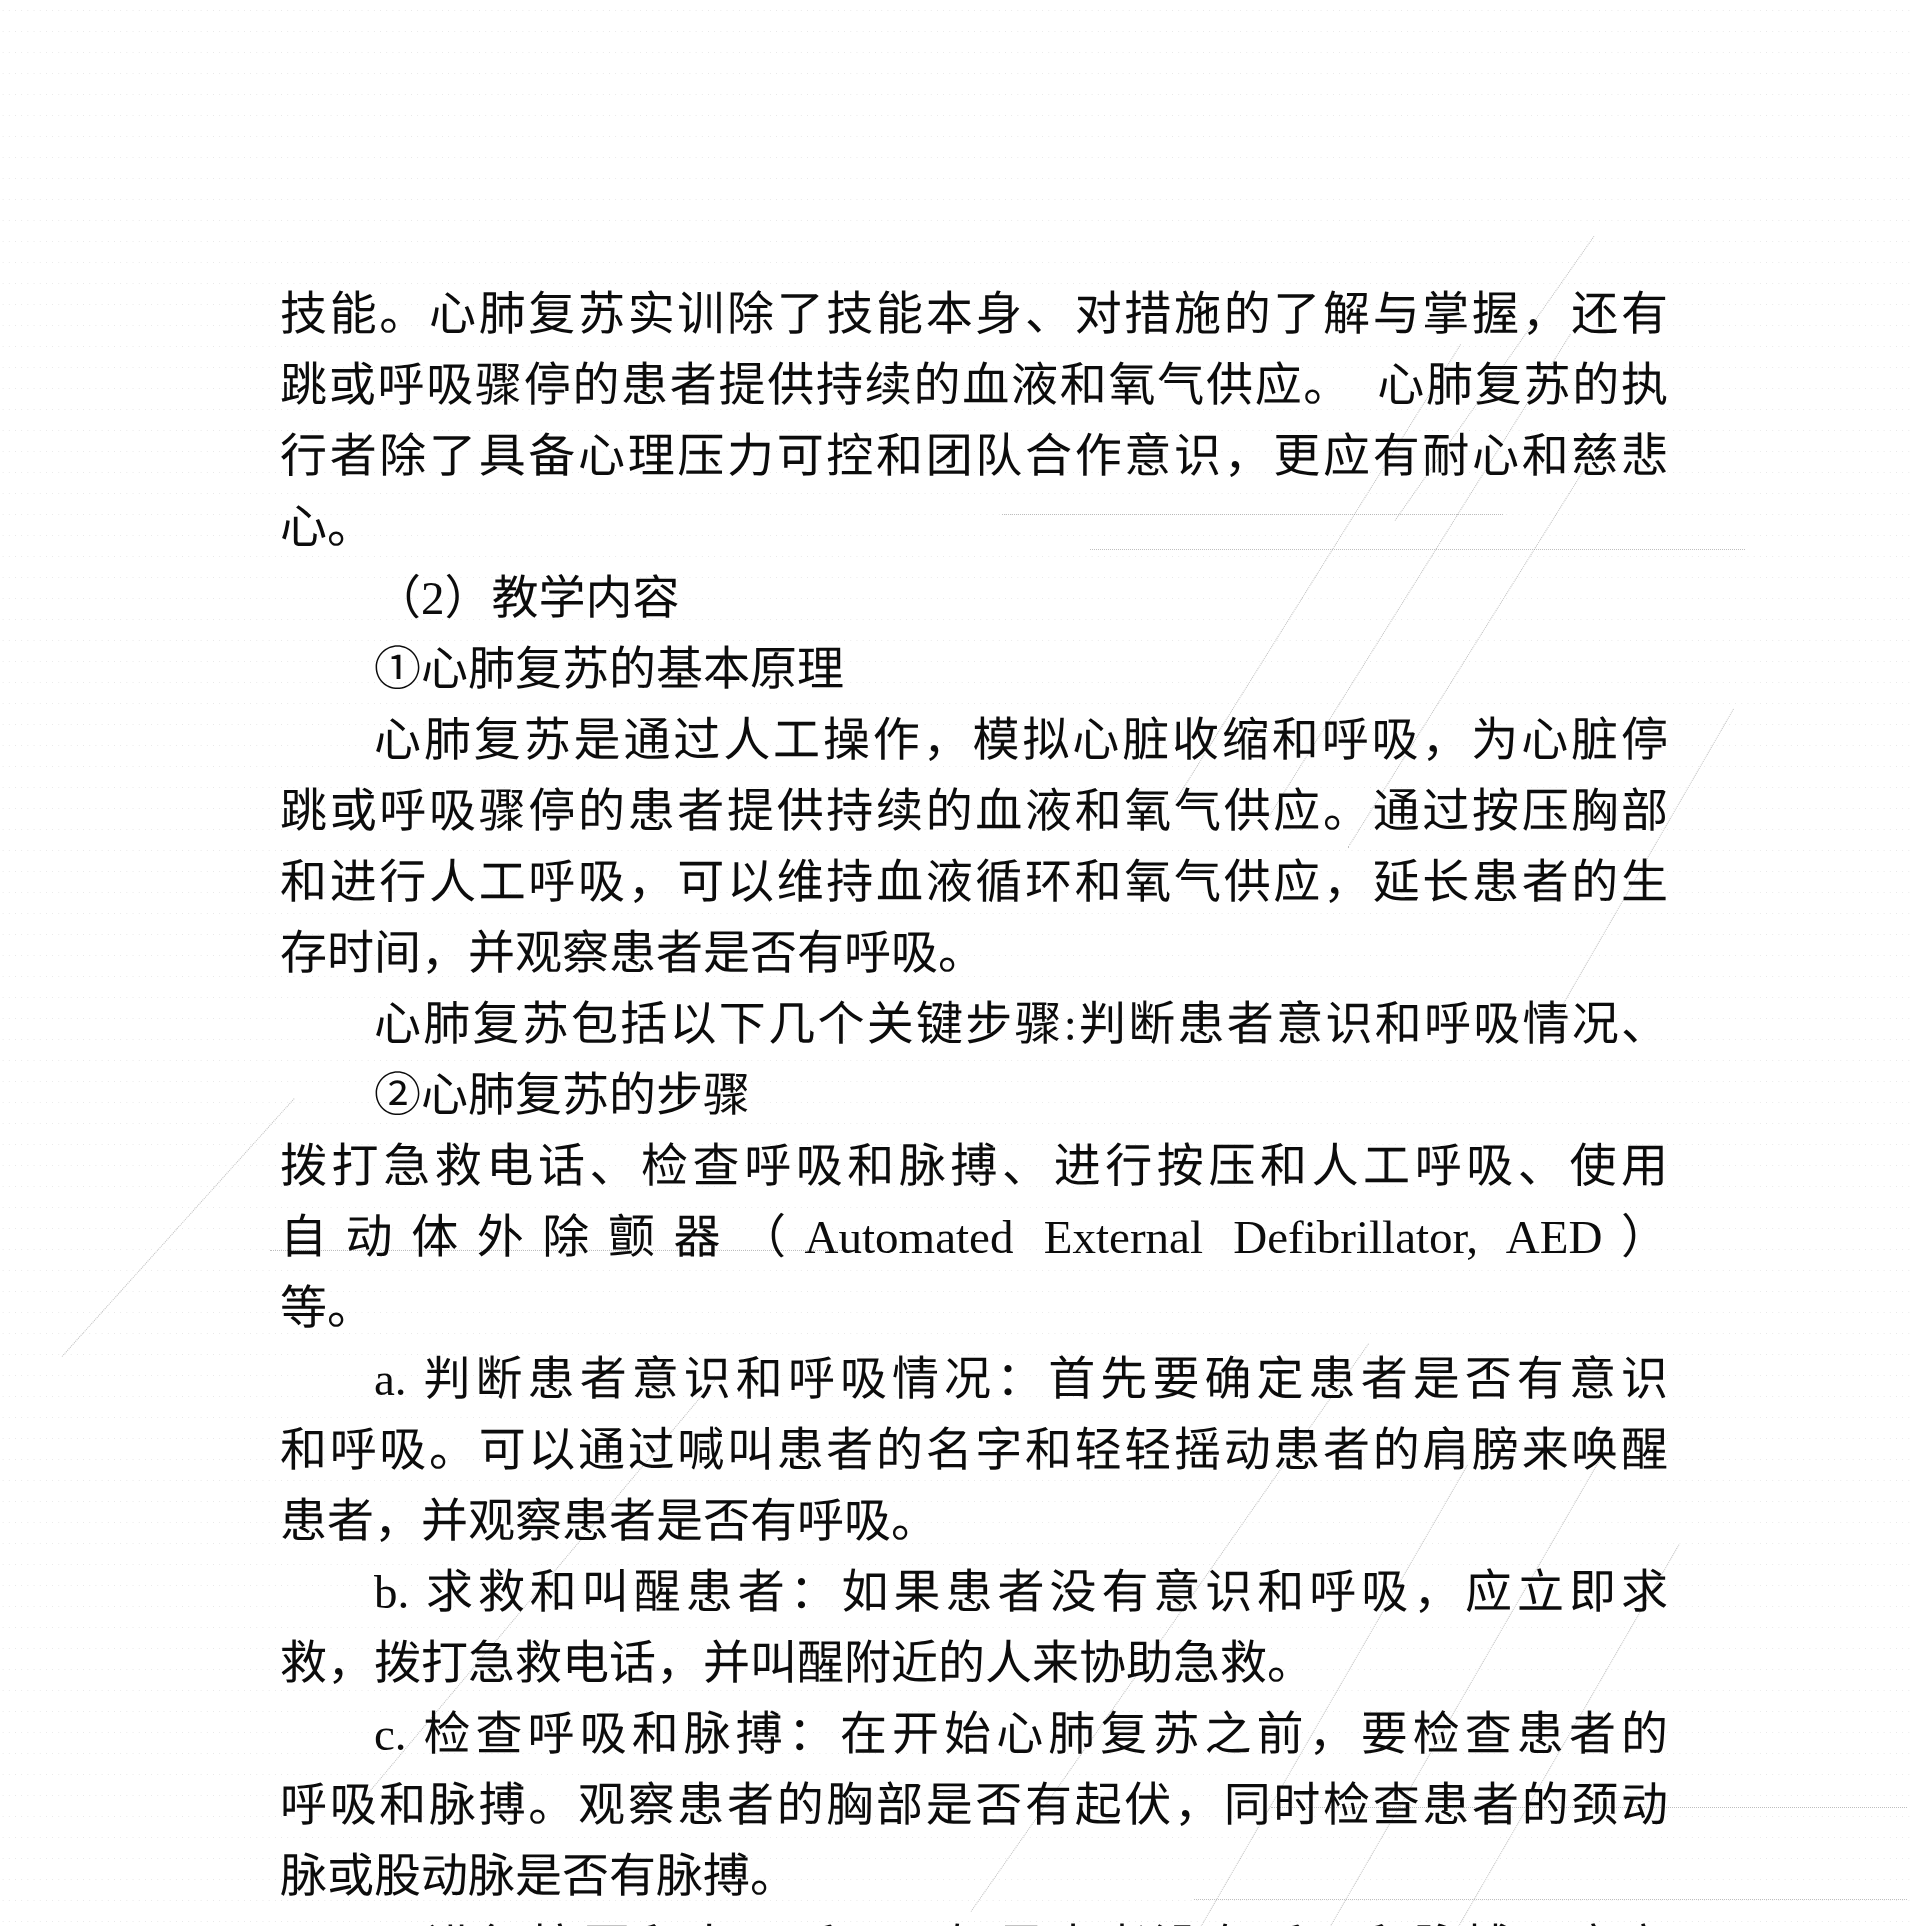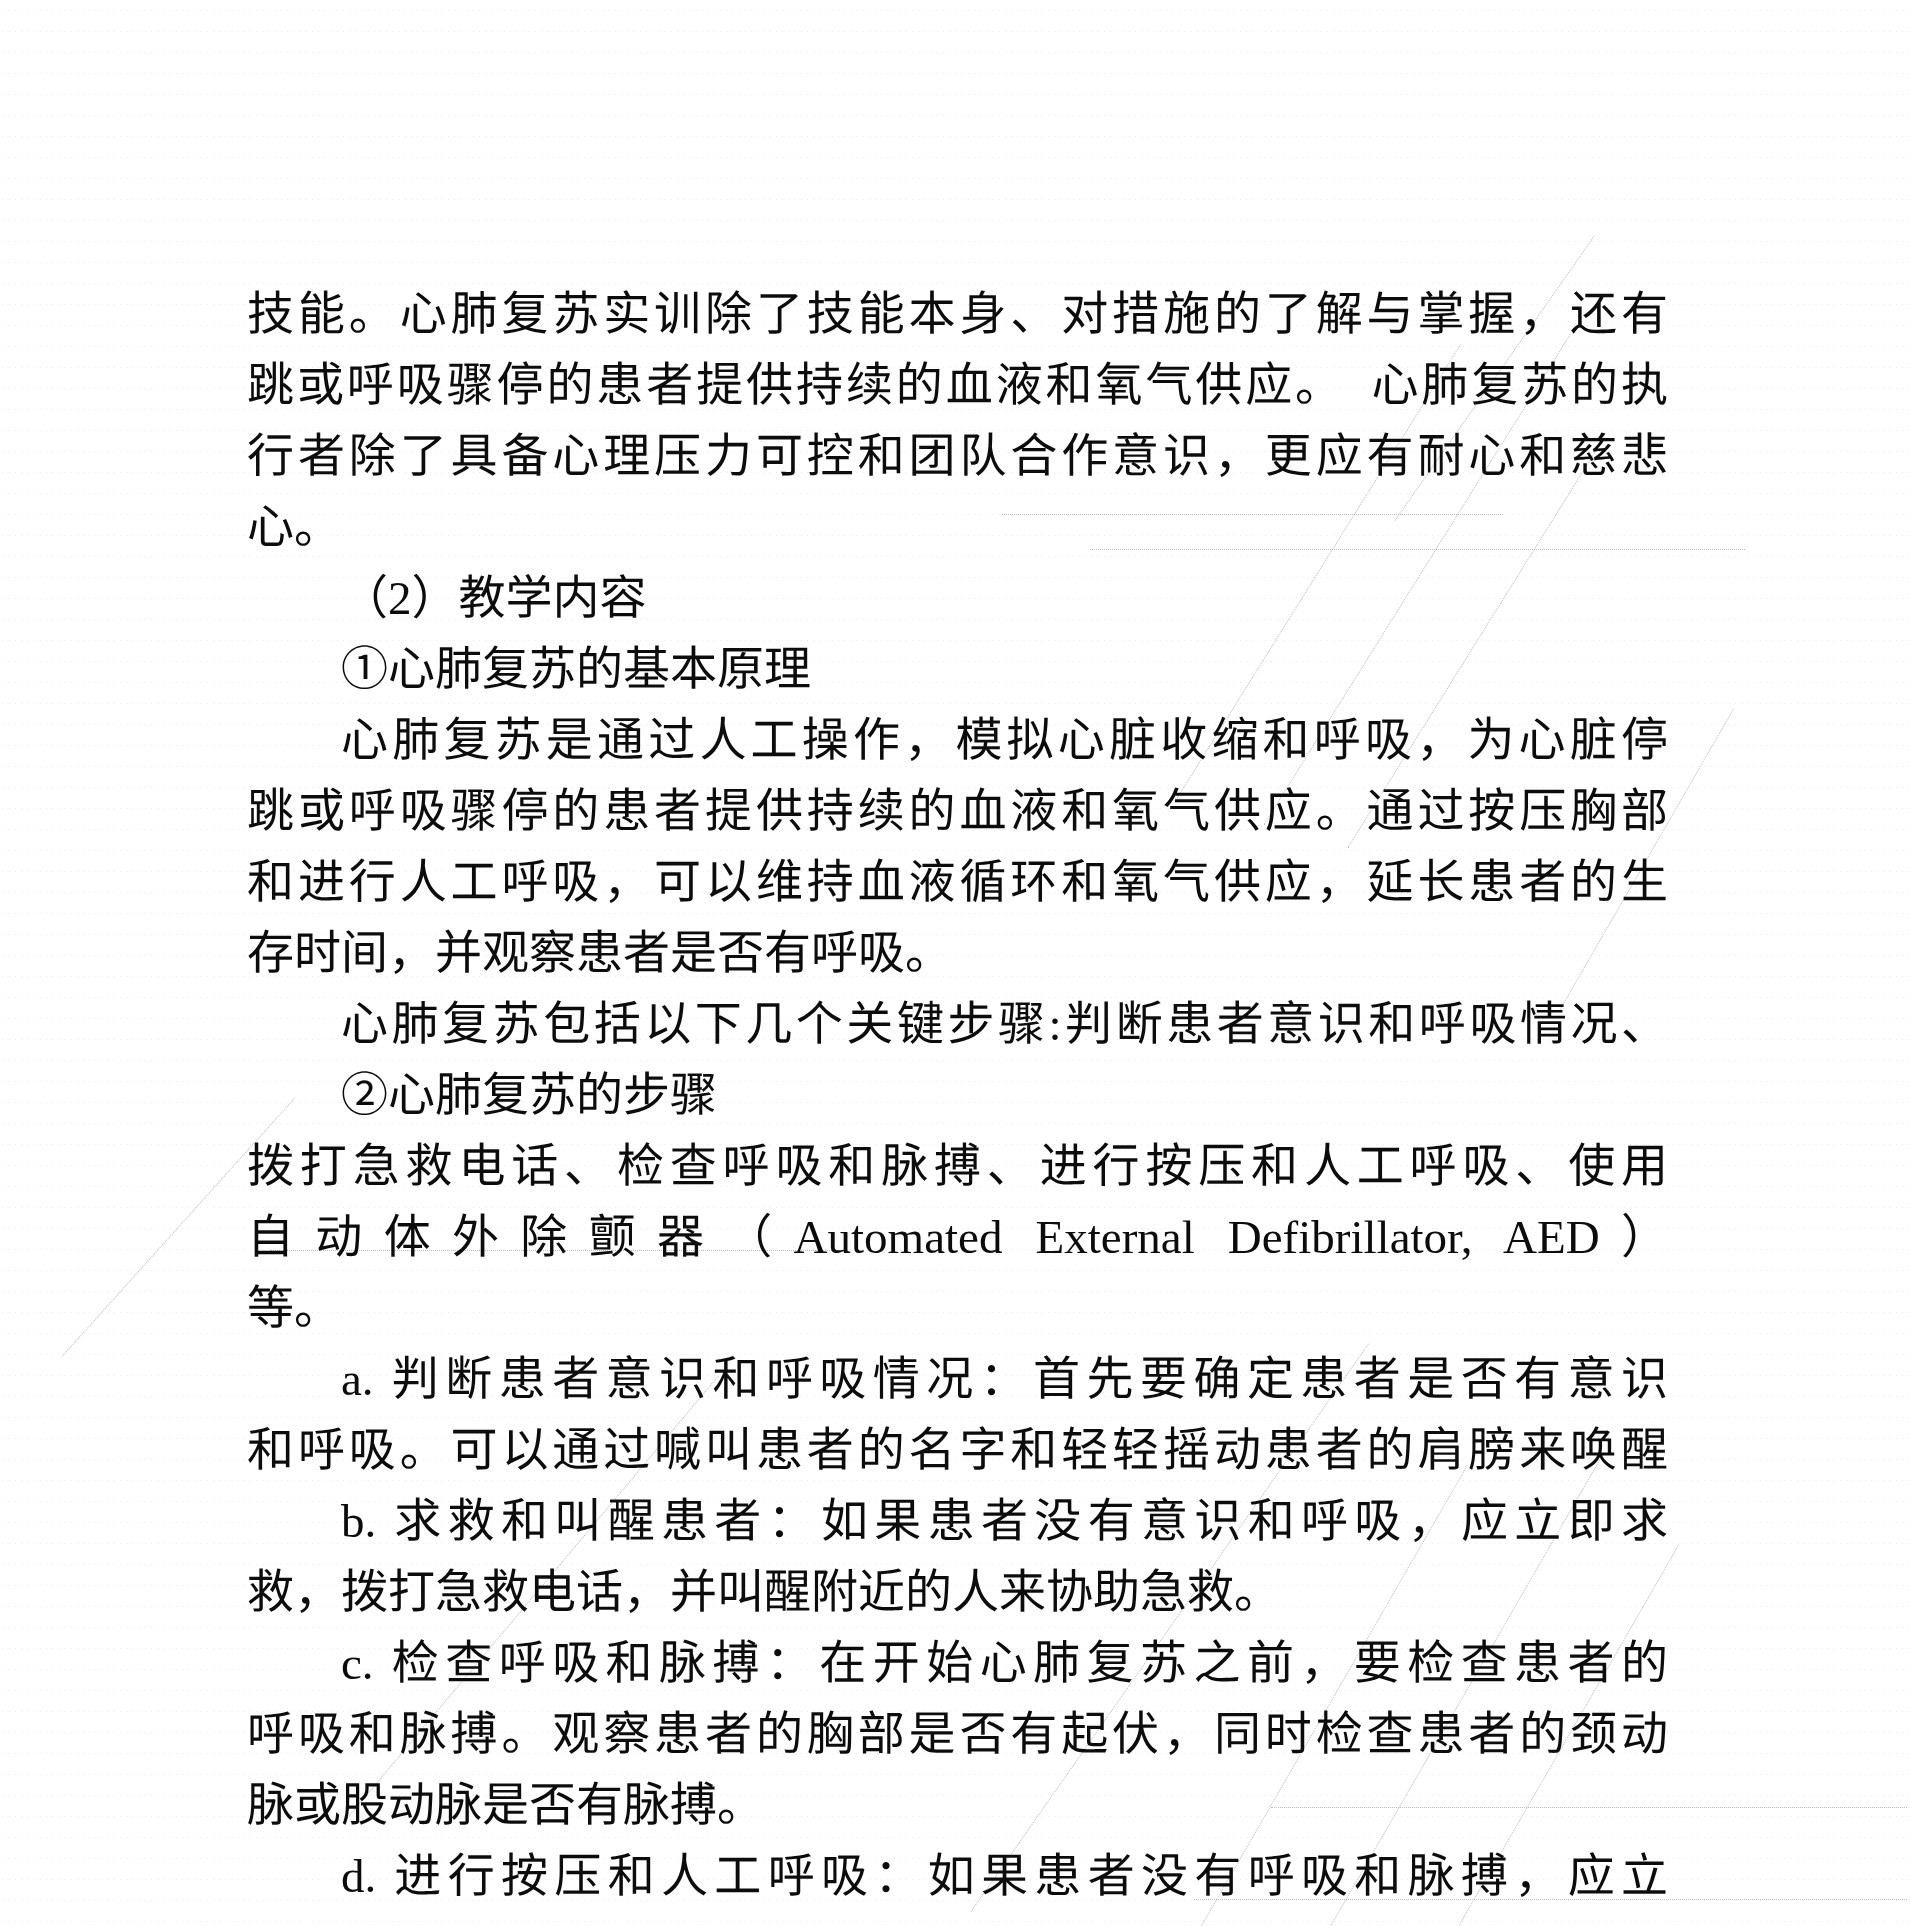--- a/index.html
+++ b/index.html
@@ -41,20 +41,21 @@
     top: 279px;
     width: 1421px;
     font-size: 47px;
     color: #0c0c0c;
   }
   .line {
     height: 71px;
     line-height: 71px;
     overflow: hidden;
     text-align: left;
+    margin-left: 33px;
   }
   .line.fill {
     text-align: justify;
     text-align-last: justify;
   }
   .line.indent {
     padding-left: 94px;
     font-family: Liberation Serif, serif;
   }
 </style>
@@ -97,20 +98,21 @@
       <div class="line fill">跳或呼吸骤停的患者提供持续的血液和氧气供应。通过按压胸部</div>
       <div class="line fill">和进行人工呼吸，可以维持血液循环和氧气供应，延长患者的生</div>
       <div class="line">存时间，并观察患者是否有呼吸。</div>
       <div class="line indent fill">心肺复苏包括以下几个关键步骤:判断患者意识和呼吸情况、</div>
       <div class="line indent">②心肺复苏的步骤</div>
       <div class="line fill">拨打急救电话、检查呼吸和脉搏、进行按压和人工呼吸、使用</div>
       <div class="line fill">自动体外除颤器（Automated External Defibrillator, AED）</div>
       <div class="line">等。</div>
       <div class="line indent fill">a. 判断患者意识和呼吸情况：首先要确定患者是否有意识</div>
       <div class="line fill">和呼吸。可以通过喊叫患者的名字和轻轻摇动患者的肩膀来唤醒</div>
+      <div class="line">患者，并观察患者是否有呼吸。</div>
       <div class="line indent fill">b. 求救和叫醒患者：如果患者没有意识和呼吸，应立即求</div>
       <div class="line">救，拨打急救电话，并叫醒附近的人来协助急救。</div>
       <div class="line indent fill">c. 检查呼吸和脉搏：在开始心肺复苏之前，要检查患者的</div>
       <div class="line fill">呼吸和脉搏。观察患者的胸部是否有起伏，同时检查患者的颈动</div>
       <div class="line">脉或股动脉是否有脉搏。</div>
       <div class="line indent fill">d. 进行按压和人工呼吸：如果患者没有呼吸和脉搏，应立</div>
     </div>
 
 </div>
 

